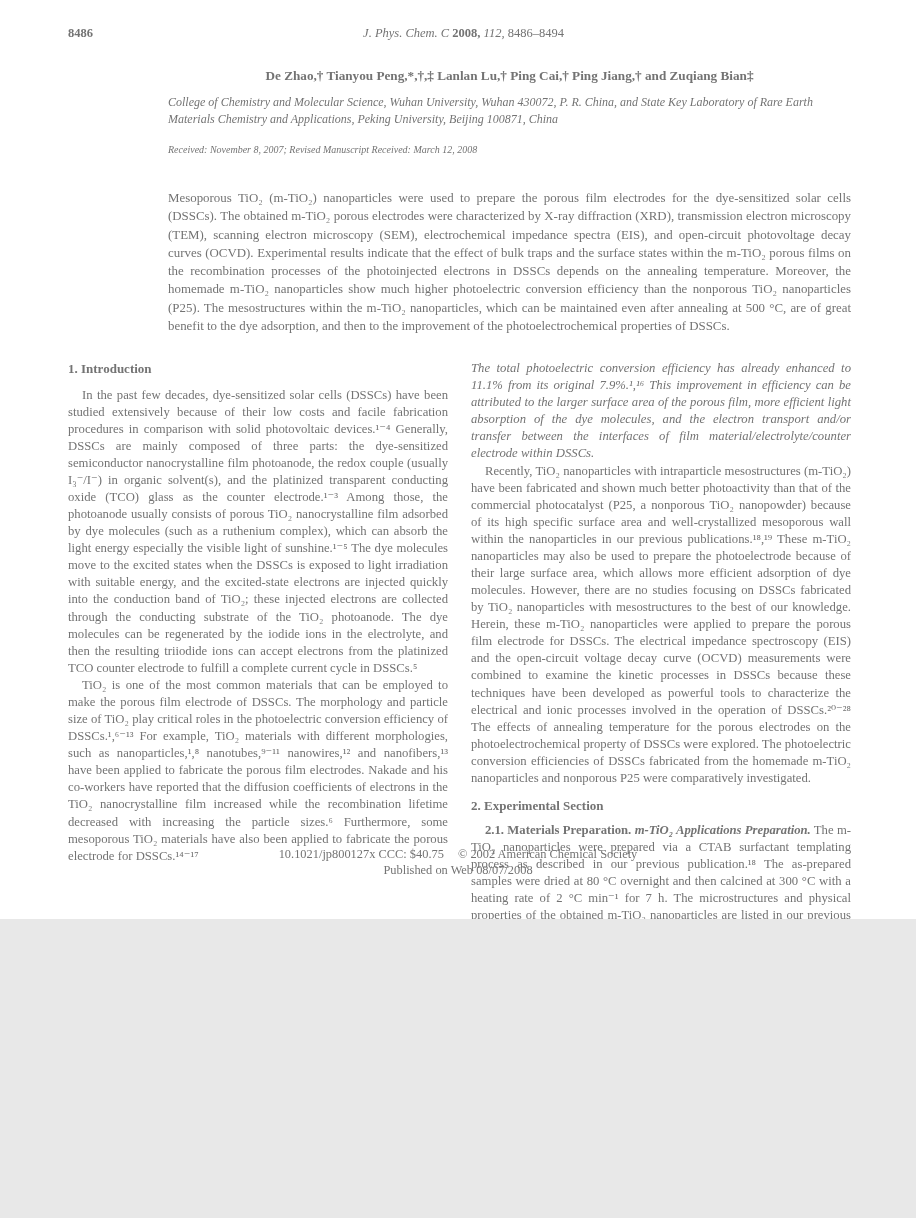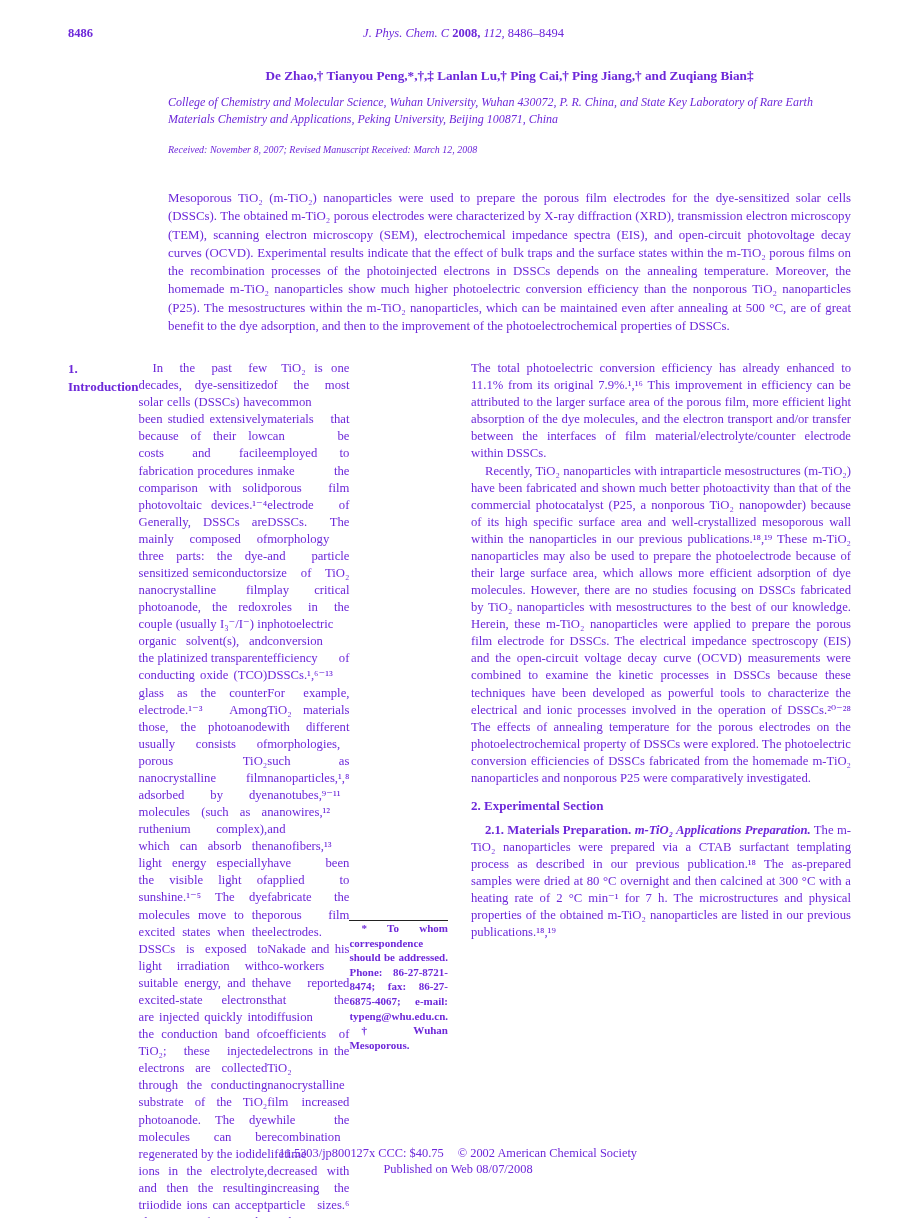--- a/index.html
+++ b/index.html
@@ -1,20 +1,20 @@
 <!DOCTYPE html>
 <html><head>
 <meta charset="utf-8">
 <style>
   * { margin: 0; padding: 0; box-sizing: border-box; }
   html, body { background: #e8e8e8; }
   .page {
-    width: 916px; height: 1218px;
+    width: 916px; height: 919px;
     background: #ffffff;
-    color: #6d28d9;
+    color: #737373;
     font-family: "Liberation Serif", "DejaVu Serif", serif;
     position: relative;
     padding: 26px 65px 0 68px;
     overflow: hidden;
   }
   
   .running-head { position: relative; height: 18px; font-size: 12.5px; }
   .running-head .pagenum { position: absolute; left: 0; top: 0; font-weight: bold; }
   .running-head .citation { position: absolute; left: 8px; right: 0; top: 0; text-align: center; }
   .citation .jname, .citation .jvol { font-style: italic; }
@@ -35,25 +35,25 @@
     font-size: 12.9px; line-height: 1.415; text-align: justify;
     max-width: 683px;
   }
   
   .columns {
     display: flex; gap: 23px;
     margin-top: 25px;
     height: 692px;
   }
   .col { width: 380px; font-size: 12.7px; line-height: 1.345; text-align: justify; }
-  .col-left { display: flex; }
+  .col-left { display: flex; flex-direction: column; }
   .sec-heading { font-weight: bold; font-size: 13px; margin-bottom: 9px; }
   .sec-heading-2 { font-weight: bold; font-size: 13px; margin-top: 10px; margin-bottom: 7px; }
   p.body-par { text-indent: 14px; }
-  p.body-par-noindent { text-indent: 0; }
+  p.body-par-noindent { text-indent: 0; font-style: italic; }
   .b { font-weight: bold; }
   .bi { font-weight: bold; font-style: italic; }
   
   .footnotes {
     margin-top: auto;
     border-top: 1.4px solid #222;
     font-size: 11px; line-height: 1.32; text-align: justify; font-weight: bold;
   }
   .footnotes p { text-indent: 12px; }
   
@@ -108,18 +108,18 @@
         <span class="b">2.1. Materials Preparation.</span>
         <span class="bi">m-TiO₂ Applications Preparation.</span>
         <span>The m-TiO₂ nanoparticles were prepared via a CTAB surfactant templating process as described in our previous publication.¹⁸ The as-prepared samples were dried at 80 °C overnight and then calcined at 300 °C with a heating rate of 2 °C min⁻¹ for 7 h. The microstructures and physical properties of the obtained m-TiO₂ nanoparticles are listed in our previous publications.¹⁸,¹⁹</span>
       </p>
     </div>
 
   </div>
 
   <div class="page-footer">
     <div>
-      <span>11.5303/jp800127x CCC: $40.75</span><span class="sep"></span><span>© 2002 American Chemical Society</span>
+      <span>10.1021/jp800127x CCC: $40.75</span><span class="sep"></span><span>© 2002 American Chemical Society</span>
     </div>
     <div>Published on Web 08/07/2008</div>
   </div>
 
 </div>
 
 </body></html>

